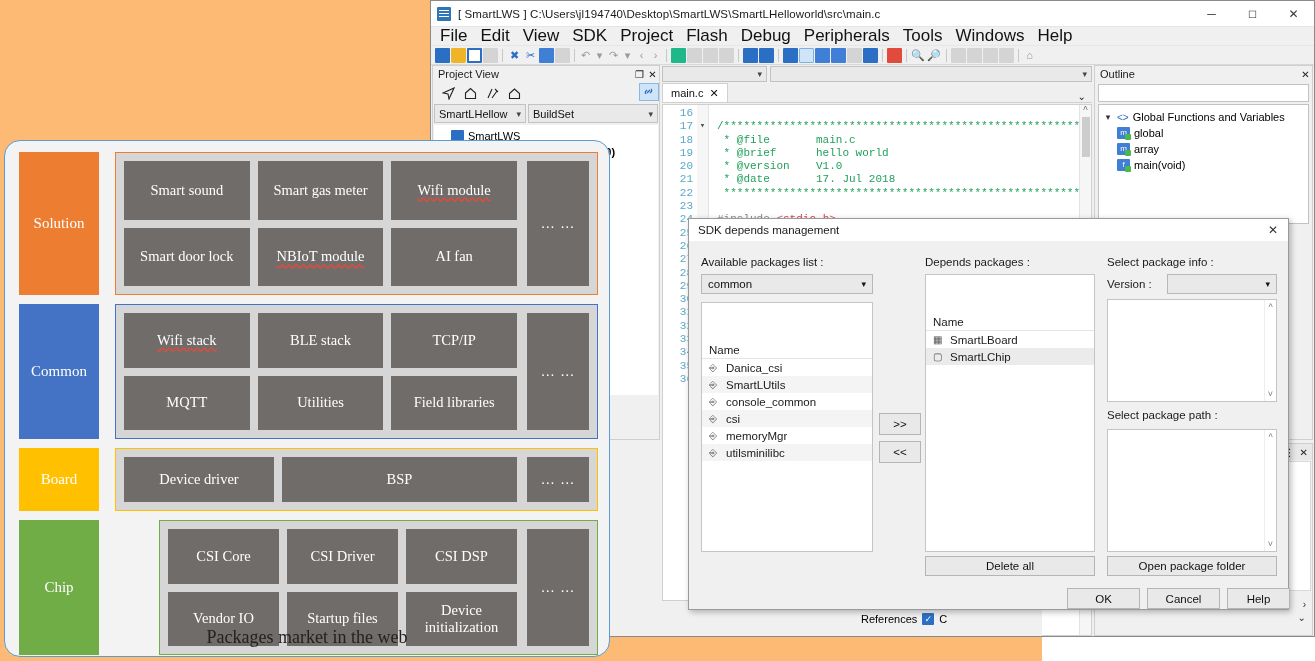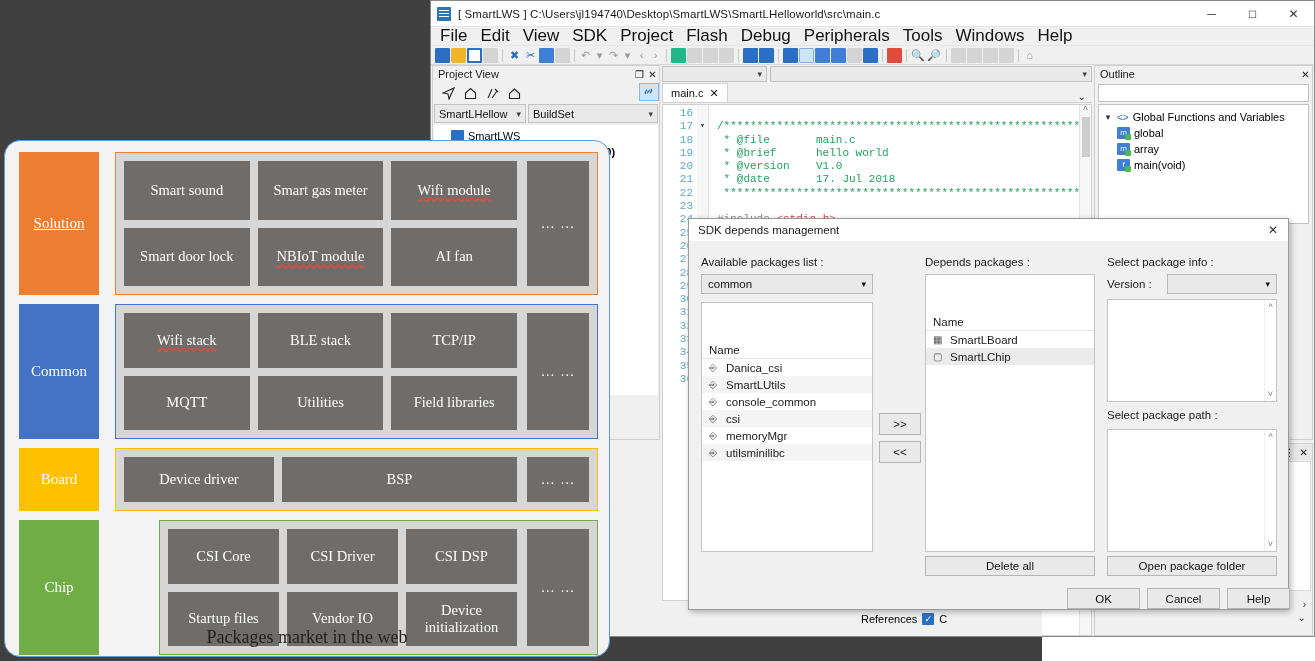--- a/index.html
+++ b/index.html
@@ -3,21 +3,21 @@
 <meta charset="utf-8">
 <style>
   * { box-sizing: border-box; }
   html, body {
     margin: 0; padding: 0;
     width: 1315px; height: 661px;
     overflow: hidden;
     background: #ffffff;
     font-family: "Liberation Sans", sans-serif;
   }
-  #root { position: relative; width: 1042px; height: 661px; background:#404040; }
+  #root { position: relative; width: 1042px; height: 661px; background:#fdba74; }
 
   
   .ide {
     position:absolute; left:430px; top:0; width:885px; height:637px;
     background:#f0f0f0; border:1px solid #8a8a8a;
   }
   .ide-titlebar {
     height:26px; background:#ffffff; display:flex; align-items:center;
     border-bottom:1px solid #e5e5e5;
   }
@@ -505,21 +505,21 @@
       <div class="btn" style="position:absolute;left:378px;top:0;width:73px;height:21px;">OK</div>
       <div class="btn" style="position:absolute;left:458px;top:0;width:73px;height:21px;">Cancel</div>
       <div class="btn" style="position:absolute;left:538px;top:0;width:63px;height:21px;">Help</div>
     </div>
   </div>
 
   <div class="arch">
     <div class="arch-rows">
 
       <div class="arch-row" style="height:143px;">
-        <div class="cat" style="background:#ED7D31;text-decoration:underline;">Solution</div>
+        <div class="cat" style="background:#ED7D31;">Solution</div>
         <div class="catgap"></div>
         <div class="group" style="border:1px solid #ED7D31;">
           <div class="grid2">
             <div class="cell">Smart sound</div>
             <div class="cell">Smart gas meter</div>
             <div class="cell spell">Wifi module</div>
             <div class="cell">Smart door lock</div>
             <div class="cell spell">NBIoT module</div>
             <div class="cell">AI fan</div>
           </div>
@@ -556,22 +556,22 @@
       </div>
 
       <div class="arch-row" style="height:135px;">
         <div class="cat" style="background:#70AD47;">Chip</div>
         <div class="catgap"></div>
         <div class="group" style="border:1px solid #70AD47;margin-left:44px;">
           <div class="grid2">
             <div class="cell">CSI Core</div>
             <div class="cell">CSI Driver</div>
             <div class="cell">CSI DSP</div>
+            <div class="cell">Vendor IO</div>
             <div class="cell">Startup files</div>
-            <div class="cell">Vendor IO</div>
             <div class="cell">Device initialization</div>
           </div>
           <div class="ell">… …</div>
         </div>
       </div>
 
     </div>
     <div class="arch-caption">Packages market in the web</div>
   </div>
 

